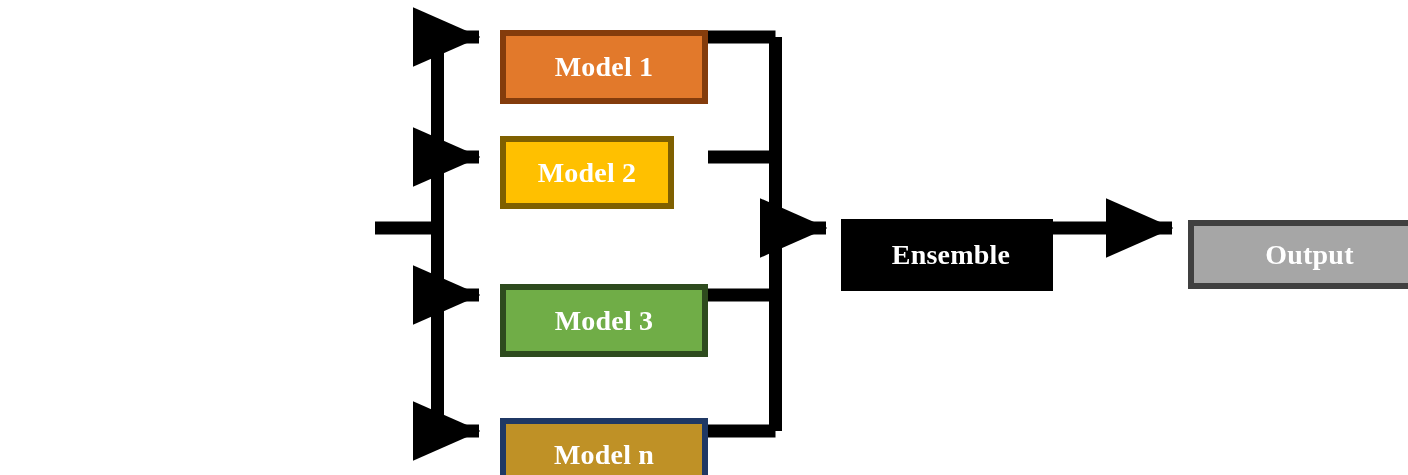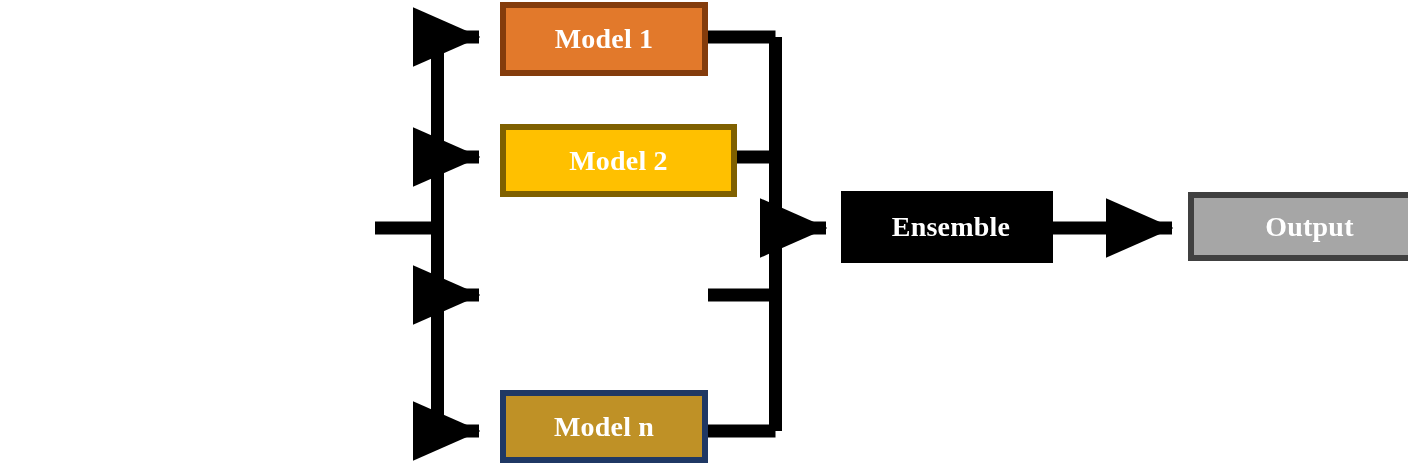--- a/index.html
+++ b/index.html
@@ -23,41 +23,42 @@
     box-sizing: border-box;
     display: flex;
     align-items: center;
     justify-content: center;
     text-align: center;
     font-weight: bold;
     color: #ffffff;
     line-height: 1;
     letter-spacing: 0.2px;
     user-select: none;
+    margin-top: 28px;
   }
   .node-label {
     display: block;
     white-space: nowrap;
   }
 
   
   #node-input {
     left: 0px;  top: 189px;  width: 375px;  height: 76px;
     background: #4472B8;
     border: 6px solid #1F3864;
     font-size: 30px;
   }
   #node-model-1 {
     left: 500px; top: 2px;   width: 208px; height: 74px;
     background: #E2792B;
     border: 6px solid #843C0C;
     font-size: 28px;
   }
   #node-model-2 {
-    left: 500px; top: 124px; width: 237px; height: 73px;
+    left: 500px; top: 108px; width: 174px; height: 73px;
     background: #FFC000;
     border: 6px solid #7F6000;
     font-size: 28px;
   }
   #node-model-3 {
     left: 500px; top: 256px; width: 208px; height: 73px;
     background: #70AD47;
     border: 6px solid #2E4B1E;
     font-size: 28px;
   }
@@ -127,20 +128,23 @@
 
 
   <div class="node" id="node-model-1">
     <span class="node-label">Model 1</span>
   </div>
 
   <div class="node" id="node-model-2">
     <span class="node-label">Model 2</span>
   </div>
 
+  <div class="node" id="node-model-3">
+    <span class="node-label">Model 3</span>
+  </div>
 
   <div class="node" id="node-model-n">
     <span class="node-label">Model n</span>
   </div>
 
   <div class="node" id="node-ensemble">
     <span class="node-label">Ensemble</span>
   </div>
 
   <div class="node" id="node-output">

